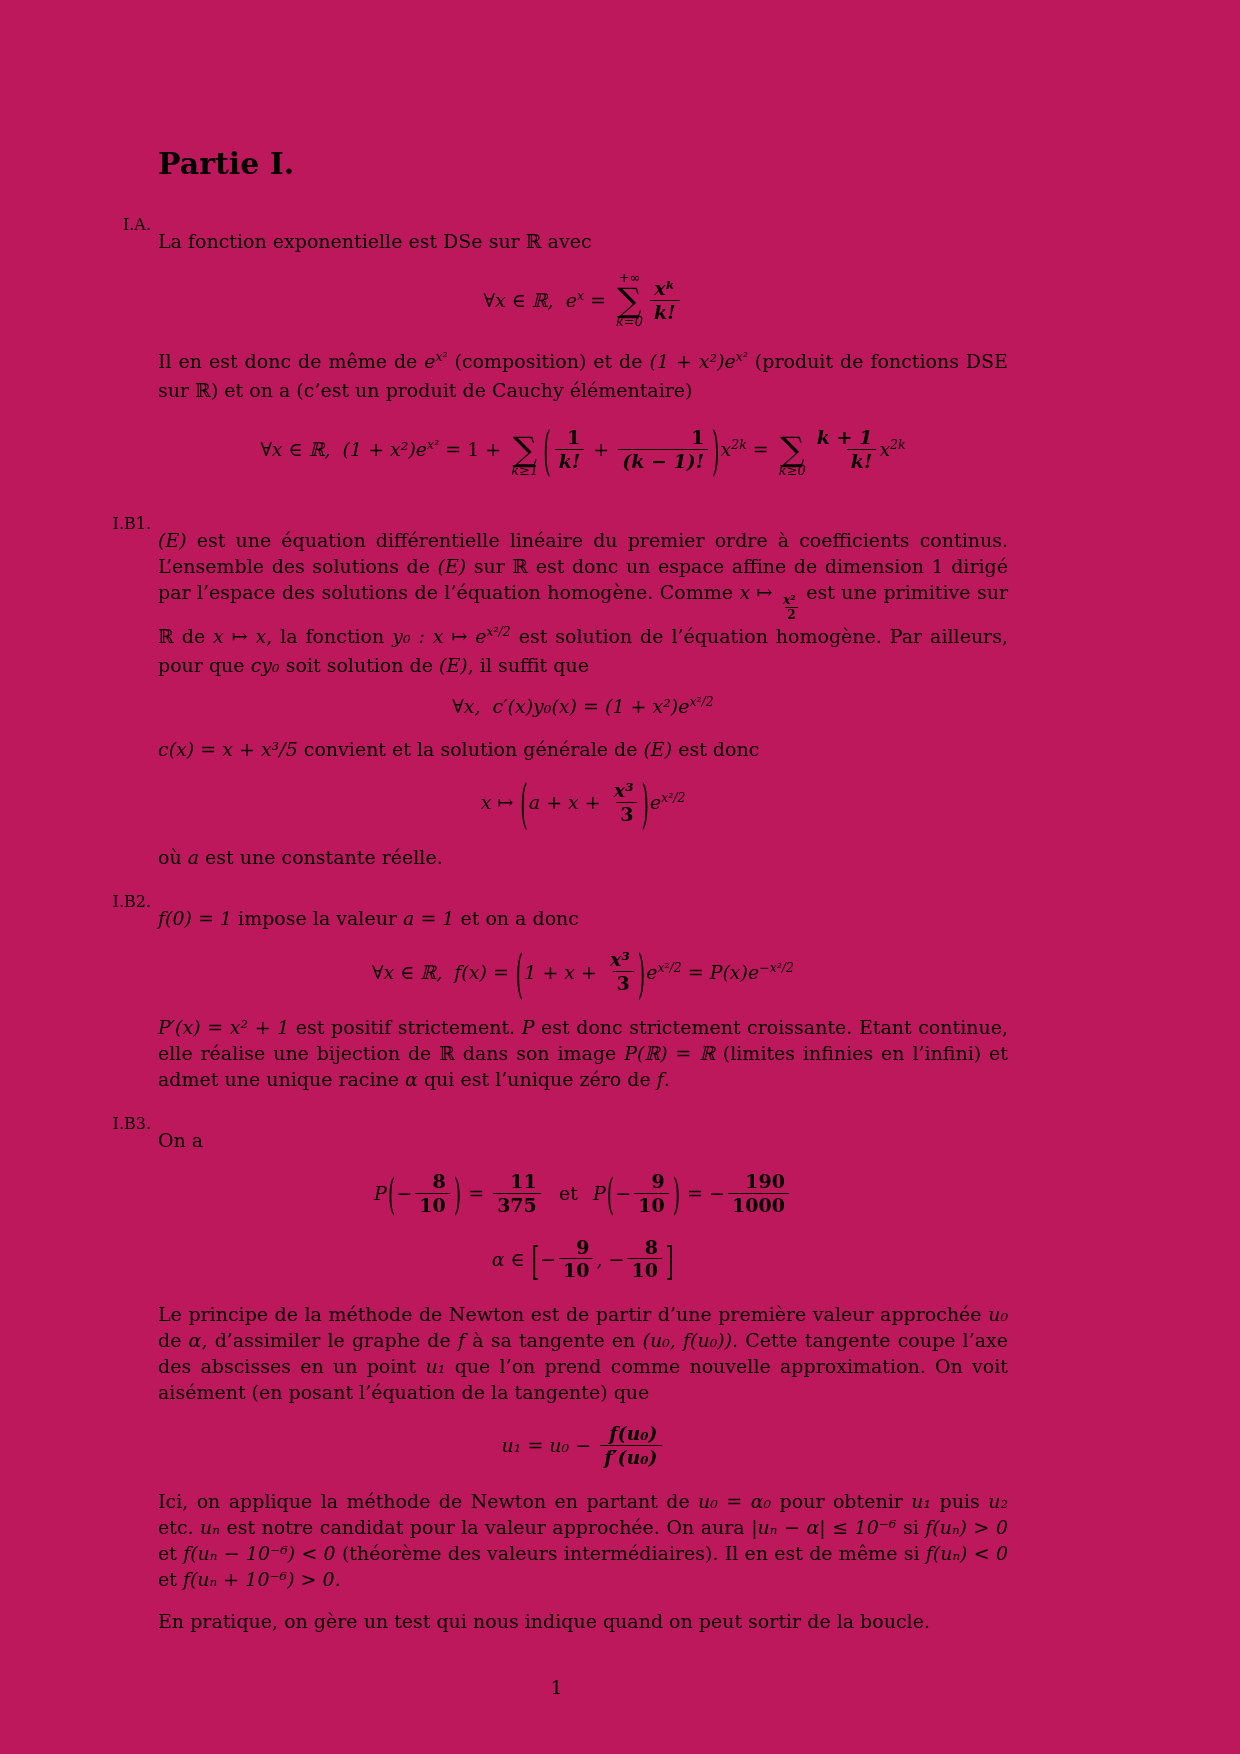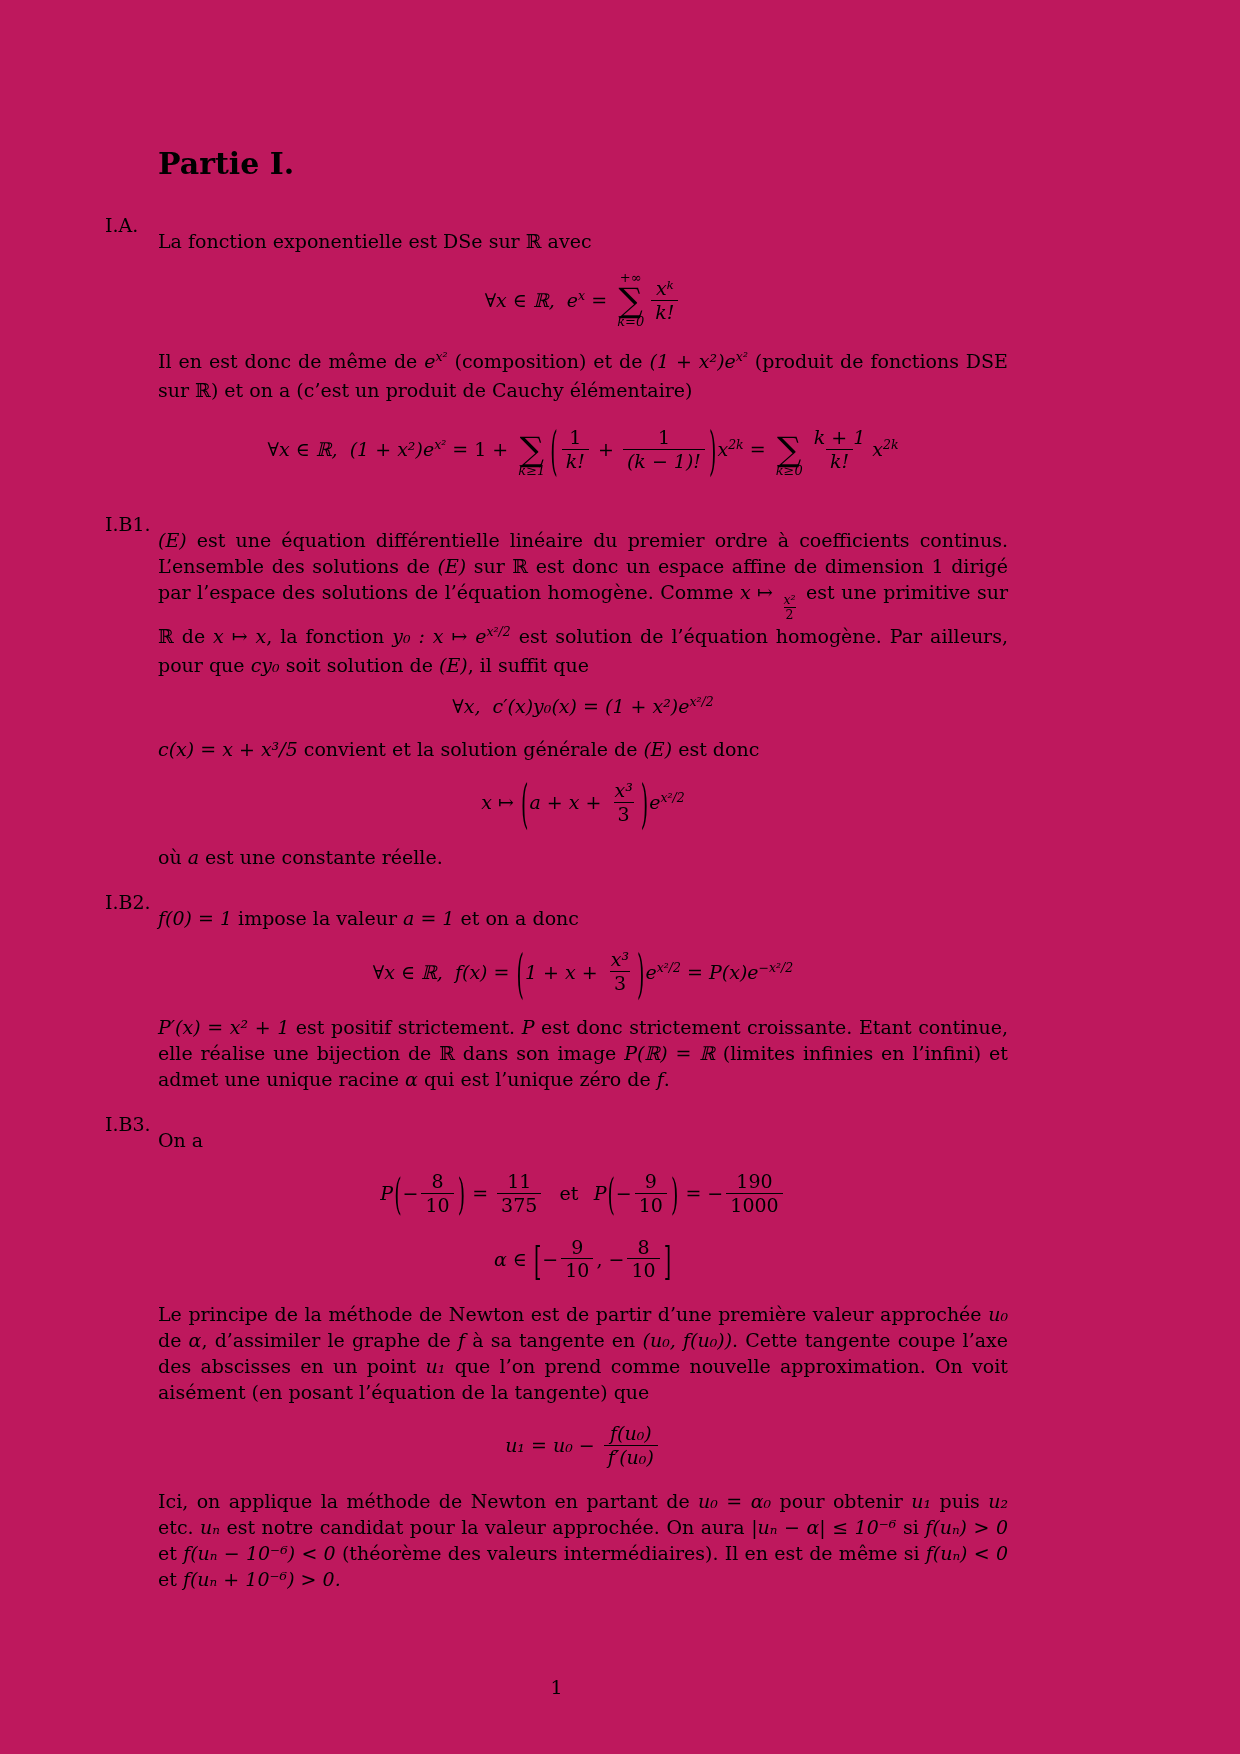--- a/index.html
+++ b/index.html
@@ -1,28 +1,28 @@
 <!DOCTYPE html>
 <html><head>
 <meta charset="utf-8">
 <style>
   html,body{margin:0;padding:0;background:#ffffff;}
   .page{position:relative;width:1240px;height:1754px;background:#be185d;overflow:hidden;
         font-family:"DejaVu Serif","Liberation Serif",serif;color:#000;padding-left:7px;}
   .content{position:absolute;left:105px;top:146px;width:903px;}
   .title{font-size:30px;font-weight:700;margin:0 0 30px 53px;line-height:36px;}
   .item{display:flex;align-items:flex-start;margin-bottom:14px;}
-  .ilabel{flex:none;width:53px;box-sizing:border-box;padding-right:7px;text-align:left;
-          font-size:19px;line-height:26px;}
+  .ilabel{flex:none;width:53px;box-sizing:border-box;padding-right:7px;text-align:right;
+          font-size:16px;line-height:26px;}
   .ibody{flex:1;min-width:0;}
   .para{margin:16px 0 5px;font-size:19px;line-height:26px;text-align:justify;}
   .mi{font-style:italic;}
   .mr{font-style:normal;}
   .msup{font-size:12.5px;position:relative;top:-7px;font-style:italic;}
-  .frac{display:inline-flex;flex-direction:column;align-items:center;vertical-align:middle;margin:0 3px;}
+  .frac{display:inline-flex;flex-direction:column;align-items:flex-end;vertical-align:middle;margin:0 3px;font-weight:bold;}
   .frac .num,.frac .den{display:block;line-height:1.2;padding:0 4px;text-align:center;}
   .frac .den{border-top:1.4px solid #000;}
   .ifrac{font-size:12.5px;vertical-align:-5px;margin:0 2px;}
   .ifrac .num,.ifrac .den{line-height:1.15;padding:0 2px;}
   .sum{display:inline-flex;flex-direction:column;align-items:center;margin:0 4px;}
   .sumlim{font-size:13px;line-height:14px;text-align:center;}
   .sigma{font-size:34px;line-height:30px;}
   .eq{display:flex;justify-content:center;align-items:center;margin:17px 0 19px;font-size:19px;}
   .eq > span{white-space:pre;}
   .bigd{display:inline-block;transform:scaleY(var(--bs,2.2));transform-origin:50% 50%;margin:0 1px;}
@@ -138,18 +138,19 @@
               <span class="mr">, −</span>
               <span class="frac"><span class="num">8</span><span class="den">10</span></span>
               <span class="bigd" style="--bs: 2.1;">]</span>
             </div>
             <p class="para"><span class="mr">Le principe de la méthode de Newton est de partir d’une première valeur approchée </span><span class="mi">u₀</span><span class="mr"> de </span><span class="mi">α</span><span class="mr">, d’assimiler le graphe de </span><span class="mi">f</span><span class="mr"> à sa tangente en </span><span class="mi">(u₀, f(u₀))</span><span class="mr">. Cette tangente coupe l’axe des abscisses en un point </span><span class="mi">u₁</span><span class="mr"> que l’on prend comme nouvelle approximation. On voit aisément (en posant l’équation de la tangente) que</span></p>
             <div class="eq">
               <span class="mi">u₁ = u₀ − </span>
               <span class="frac"><span class="num mi">f(u₀)</span><span class="den mi">f′(u₀)</span></span>
             </div>
             <p class="para"><span class="mr">Ici, on applique la méthode de Newton en partant de </span><span class="mi">u₀ = α₀</span><span class="mr"> pour obtenir </span><span class="mi">u₁</span><span class="mr"> puis </span><span class="mi">u₂</span><span class="mr"> etc. </span><span class="mi">uₙ</span><span class="mr"> est notre candidat pour la valeur approchée. On aura </span><span class="mi">|uₙ − α| ≤ 10⁻⁶</span><span class="mr"> si </span><span class="mi">f(uₙ) &gt; 0</span><span class="mr"> et </span><span class="mi">f(uₙ − 10⁻⁶) &lt; 0</span><span class="mr"> (théorème des valeurs intermédiaires). Il en est de même si </span><span class="mi">f(uₙ) &lt; 0</span><span class="mr"> et </span><span class="mi">f(uₙ + 10⁻⁶) &gt; 0.</span></p>
+            <p class="para"><span class="mr">En pratique, on gère un test qui nous indique quand on peut sortir de la boucle.</span></p>
           </div>
         </div>
       </div>
   </div>
   <div class="pageno">1</div>
 </div>
 
 </body></html>

